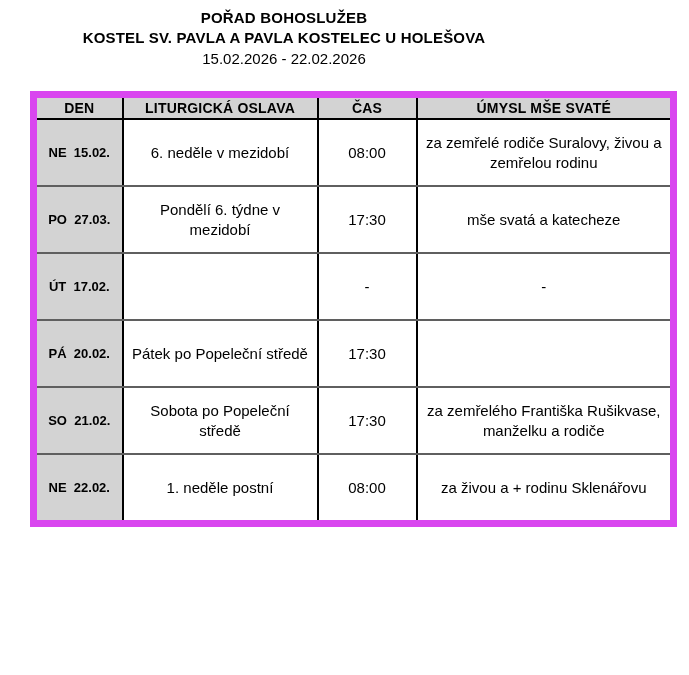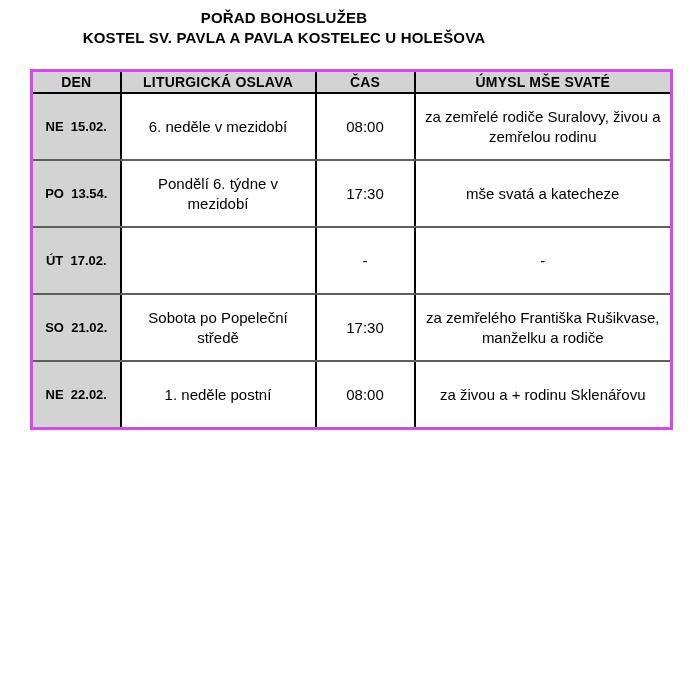--- a/index.html
+++ b/index.html
@@ -30,21 +30,21 @@
   }
   .dates {
     font-size: 15px;
     line-height: 22px;
   }
   table.schedule {
     border-collapse: collapse;
     table-layout: fixed;
     width: 640px;
     margin: 21px 0 0 30px;
-    border: 3px solid #d946ef;
+    border: 7px solid #d946ef;
   }
   col.c-den   { width: 89px; }
   col.c-oslava{ width: 195px; }
   col.c-cas   { width: 99px; }
   col.c-umysl { width: 257px; }
 
   th {
     background: var(--header-bg, #d3d3d3);
     border: 2px solid #000;
     font-size: 14px;
@@ -76,20 +76,21 @@
   }
 </style>
 </head>
 <body>
 
 <div class="page">
 
   <div class="titles">
     <div class="title1">POŘAD BOHOSLUŽEB</div>
     <div class="title2">KOSTEL SV. PAVLA A PAVLA KOSTELEC U HOLEŠOVA</div>
+    <div class="dates">15.02.2026 - 22.02.2026</div>
   </div>
 
   <table class="schedule">
     <colgroup>
       <col class="c-den">
       <col class="c-oslava">
       <col class="c-cas">
       <col class="c-umysl">
     </colgroup>
     <thead>
@@ -102,31 +103,37 @@
     </thead>
     <tbody>
       <tr>
         <td class="den">NE  15.02.</td>
         <td>6. neděle v mezidobí</td>
         <td>08:00</td>
         <td>za zemřelé rodiče Suralovy, živou a
 zemřelou rodinu</td>
       </tr>
       <tr>
-        <td class="den">PO  13.54.</td>
+        <td class="den">PO  27.03.</td>
         <td>Pondělí 6. týdne v
 mezidobí</td>
         <td>17:30</td>
         <td>mše svatá a katecheze</td>
       </tr>
       <tr>
         <td class="den">ÚT  17.02.</td>
         <td></td>
         <td>-</td>
         <td>-</td>
+      </tr>
+      <tr>
+        <td class="den">PÁ  20.02.</td>
+        <td>Pátek po Popeleční středě</td>
+        <td>17:30</td>
+        <td></td>
       </tr>
       <tr>
         <td class="den">SO  21.02.</td>
         <td>Sobota po Popeleční
 středě</td>
         <td>17:30</td>
         <td>za zemřelého Františka Rušikvase,
 manželku a rodiče</td>
       </tr>
       <tr>

